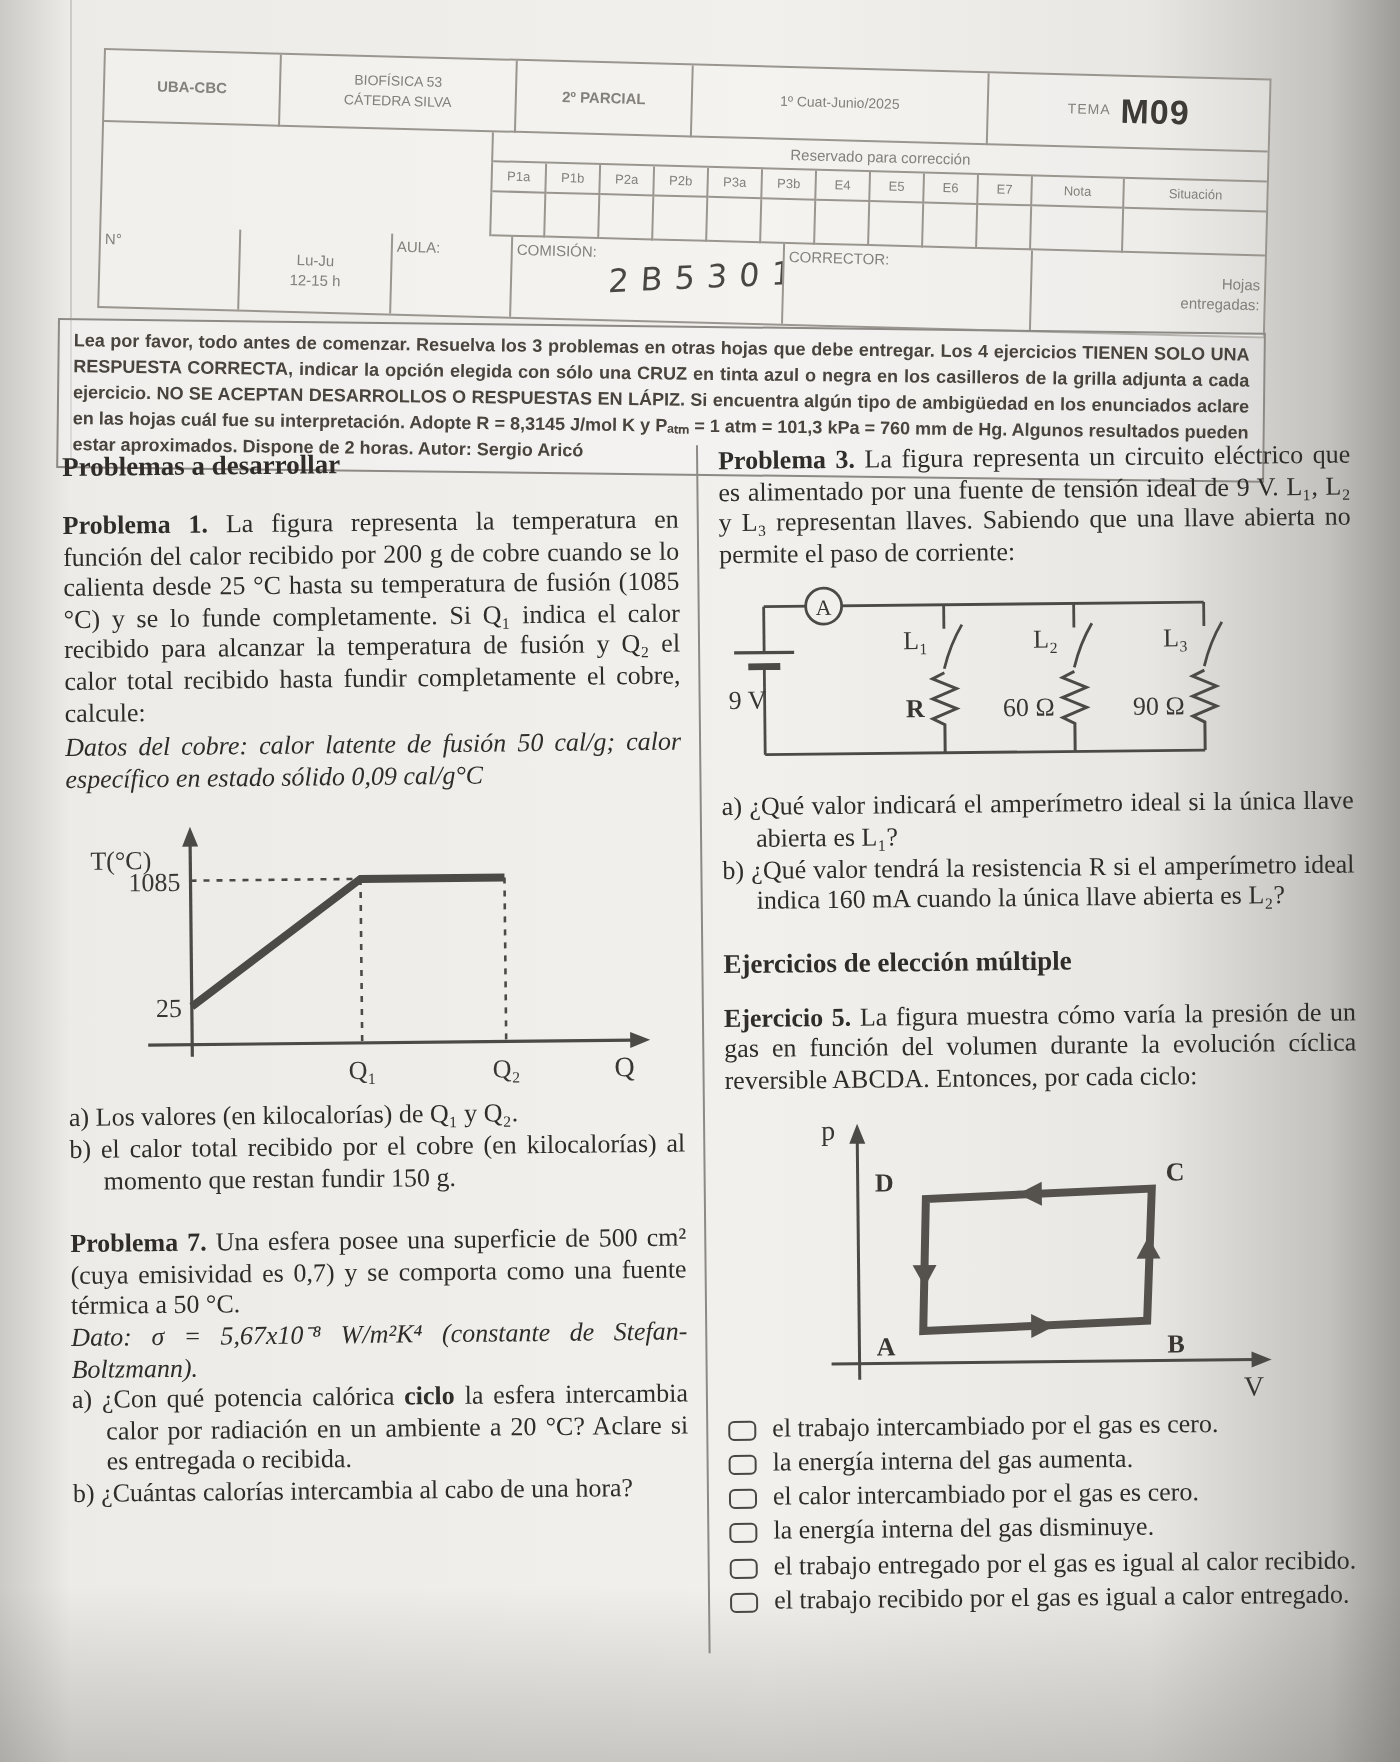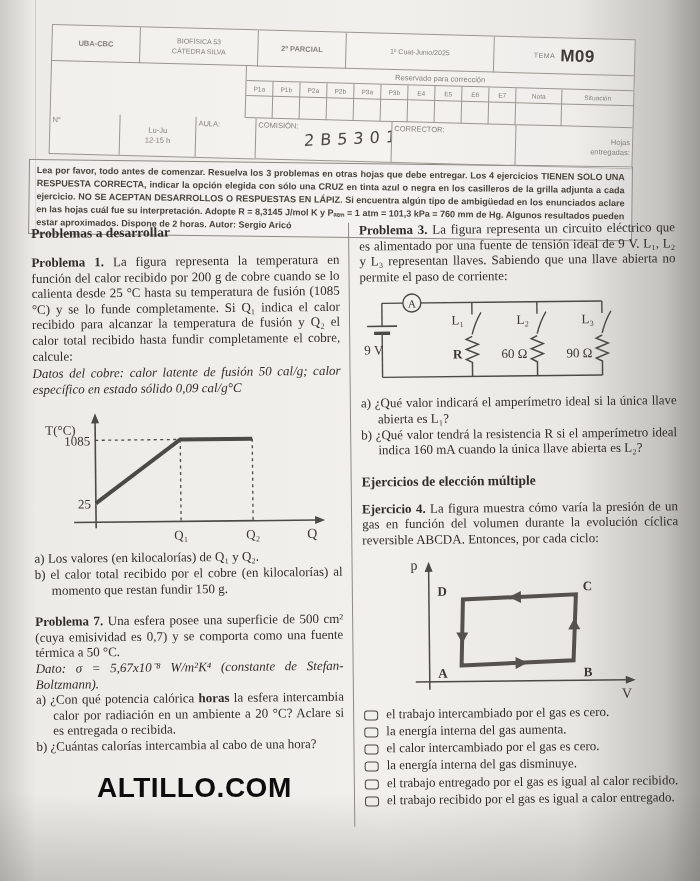--- a/index.html
+++ b/index.html
@@ -204,21 +204,21 @@
       </svg>
 
       <div class="item">a) Los valores (en kilocalorías) de Q₁ y Q₂.</div>
       <div class="item">b) el calor total recibido por el cobre (en kilocalorías) al momento que restan fundir 150 g.</div>
 
       <div class="para mt16">
         <span class="b">Problema 7.</span><span> Una esfera posee una superficie de 500 cm² (cuya emisividad es 0,7) y se comporta como una fuente térmica a 50 °C.</span>
       </div>
       <div class="para i">Dato: σ = 5,67x10⁻⁸ W/m²K⁴ (constante de Stefan-Boltzmann).</div>
       <div class="item">
-        <span>a) ¿Con qué potencia calórica </span><span class="b">horas</span><span> la esfera intercambia calor por radiación en un ambiente a 20 °C? Aclare si es entregada o recibida.</span>
+        <span>a) ¿Con qué potencia calórica </span><span class="b">ciclo</span><span> la esfera intercambia calor por radiación en un ambiente a 20 °C? Aclare si es entregada o recibida.</span>
       </div>
       <div class="item">b) ¿Cuántas calorías intercambia al cabo de una hora?</div>
     </div>
 
     <div class="col-divider"></div>
 
     <div class="col-right">
       <div class="para">
         <span class="b">Problema 3.</span><span> La figura representa un circuito eléctrico que es alimentado por una fuente de tensión ideal de 9 V. L₁, L₂ y L₃ representan llaves. Sabiendo que una llave abierta no permite el paso de corriente:</span>
       </div>
@@ -256,21 +256,21 @@
         <text x="165" y="70" font-size="13" text-anchor="end">60 Ω</text>
         <text x="230" y="70" font-size="13" text-anchor="end">90 Ω</text>
       </svg>
 
       <div class="item">a) ¿Qué valor indicará el amperímetro ideal si la única llave abierta es L₁?</div>
       <div class="item">b) ¿Qué valor tendrá la resistencia R si el amperímetro ideal indica 160 mA cuando la única llave abierta es L₂?</div>
 
       <div class="section-title mt16" style="margin-bottom:11px;">Ejercicios de elección múltiple</div>
 
       <div class="para">
-        <span class="b">Ejercicio 4.</span><span> La figura muestra cómo varía la presión de un gas en función del volumen durante la evolución cíclica reversible ABCDA. Entonces, por cada ciclo:</span>
+        <span class="b">Ejercicio 5.</span><span> La figura muestra cómo varía la presión de un gas en función del volumen durante la evolución cíclica reversible ABCDA. Entonces, por cada ciclo:</span>
       </div>
 
       <svg class="fig" width="290" height="150" viewBox="0 0 290 150" style="margin:6px 0 2px 6px;">
 
         <line x1="60" y1="136" x2="60" y2="14" stroke="#4c4a46" stroke-width="1.5"></line>
         <polygon points="60,8 56,18 64,18" fill="#4c4a46"></polygon>
         <line x1="46" y1="128" x2="258" y2="128" stroke="#4c4a46" stroke-width="1.5"></line>
         <polygon points="266,128 256,124 256,132" fill="#4c4a46"></polygon>
 
         <path d="M92,112 L204,108 L207,42 L94,46 Z" fill="none" stroke="#55524e" stroke-width="4"></path>
@@ -308,14 +308,13 @@
         <span class="cb"></span>
         <span class="opt-text">el trabajo entregado por el gas es igual al calor recibido.</span>
       </div>
       <div class="opt">
         <span class="cb"></span>
         <span class="opt-text">el trabajo recibido por el gas es igual a calor entregado.</span>
       </div>
     </div>
   </div>
 
-  <div class="watermark">ALTILLO.COM</div>
 </div>
 
 </body></html>

